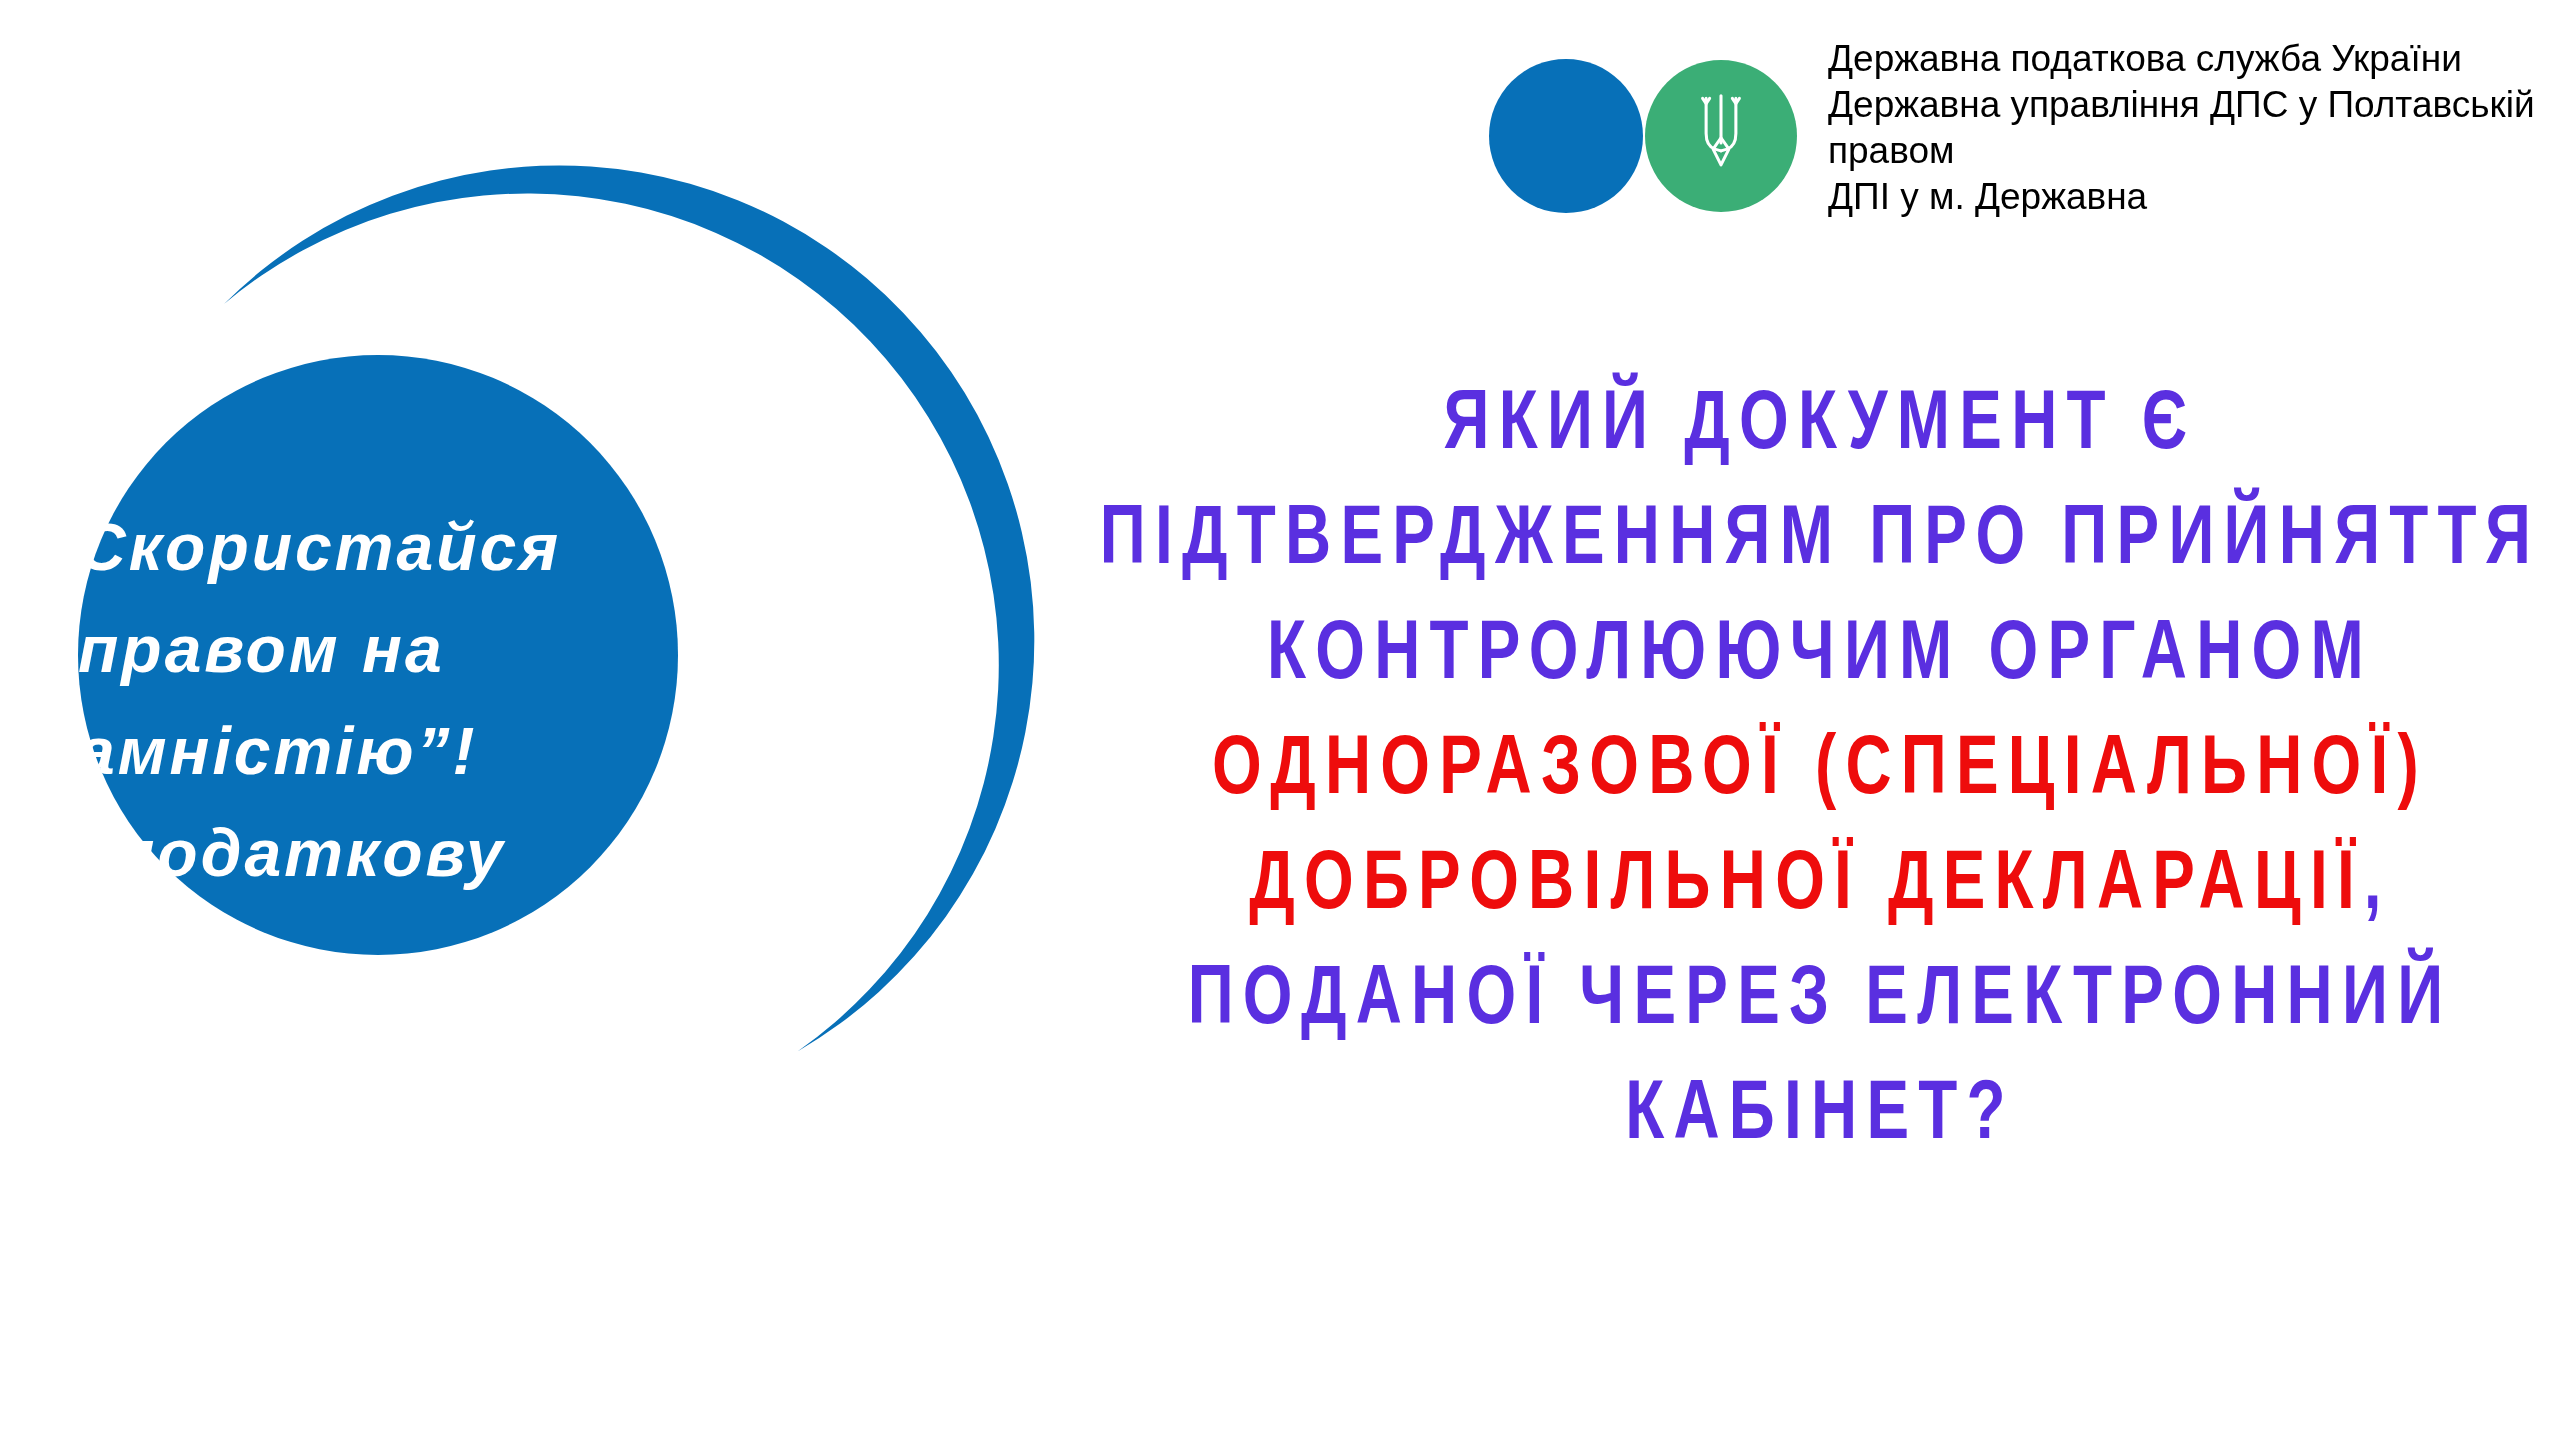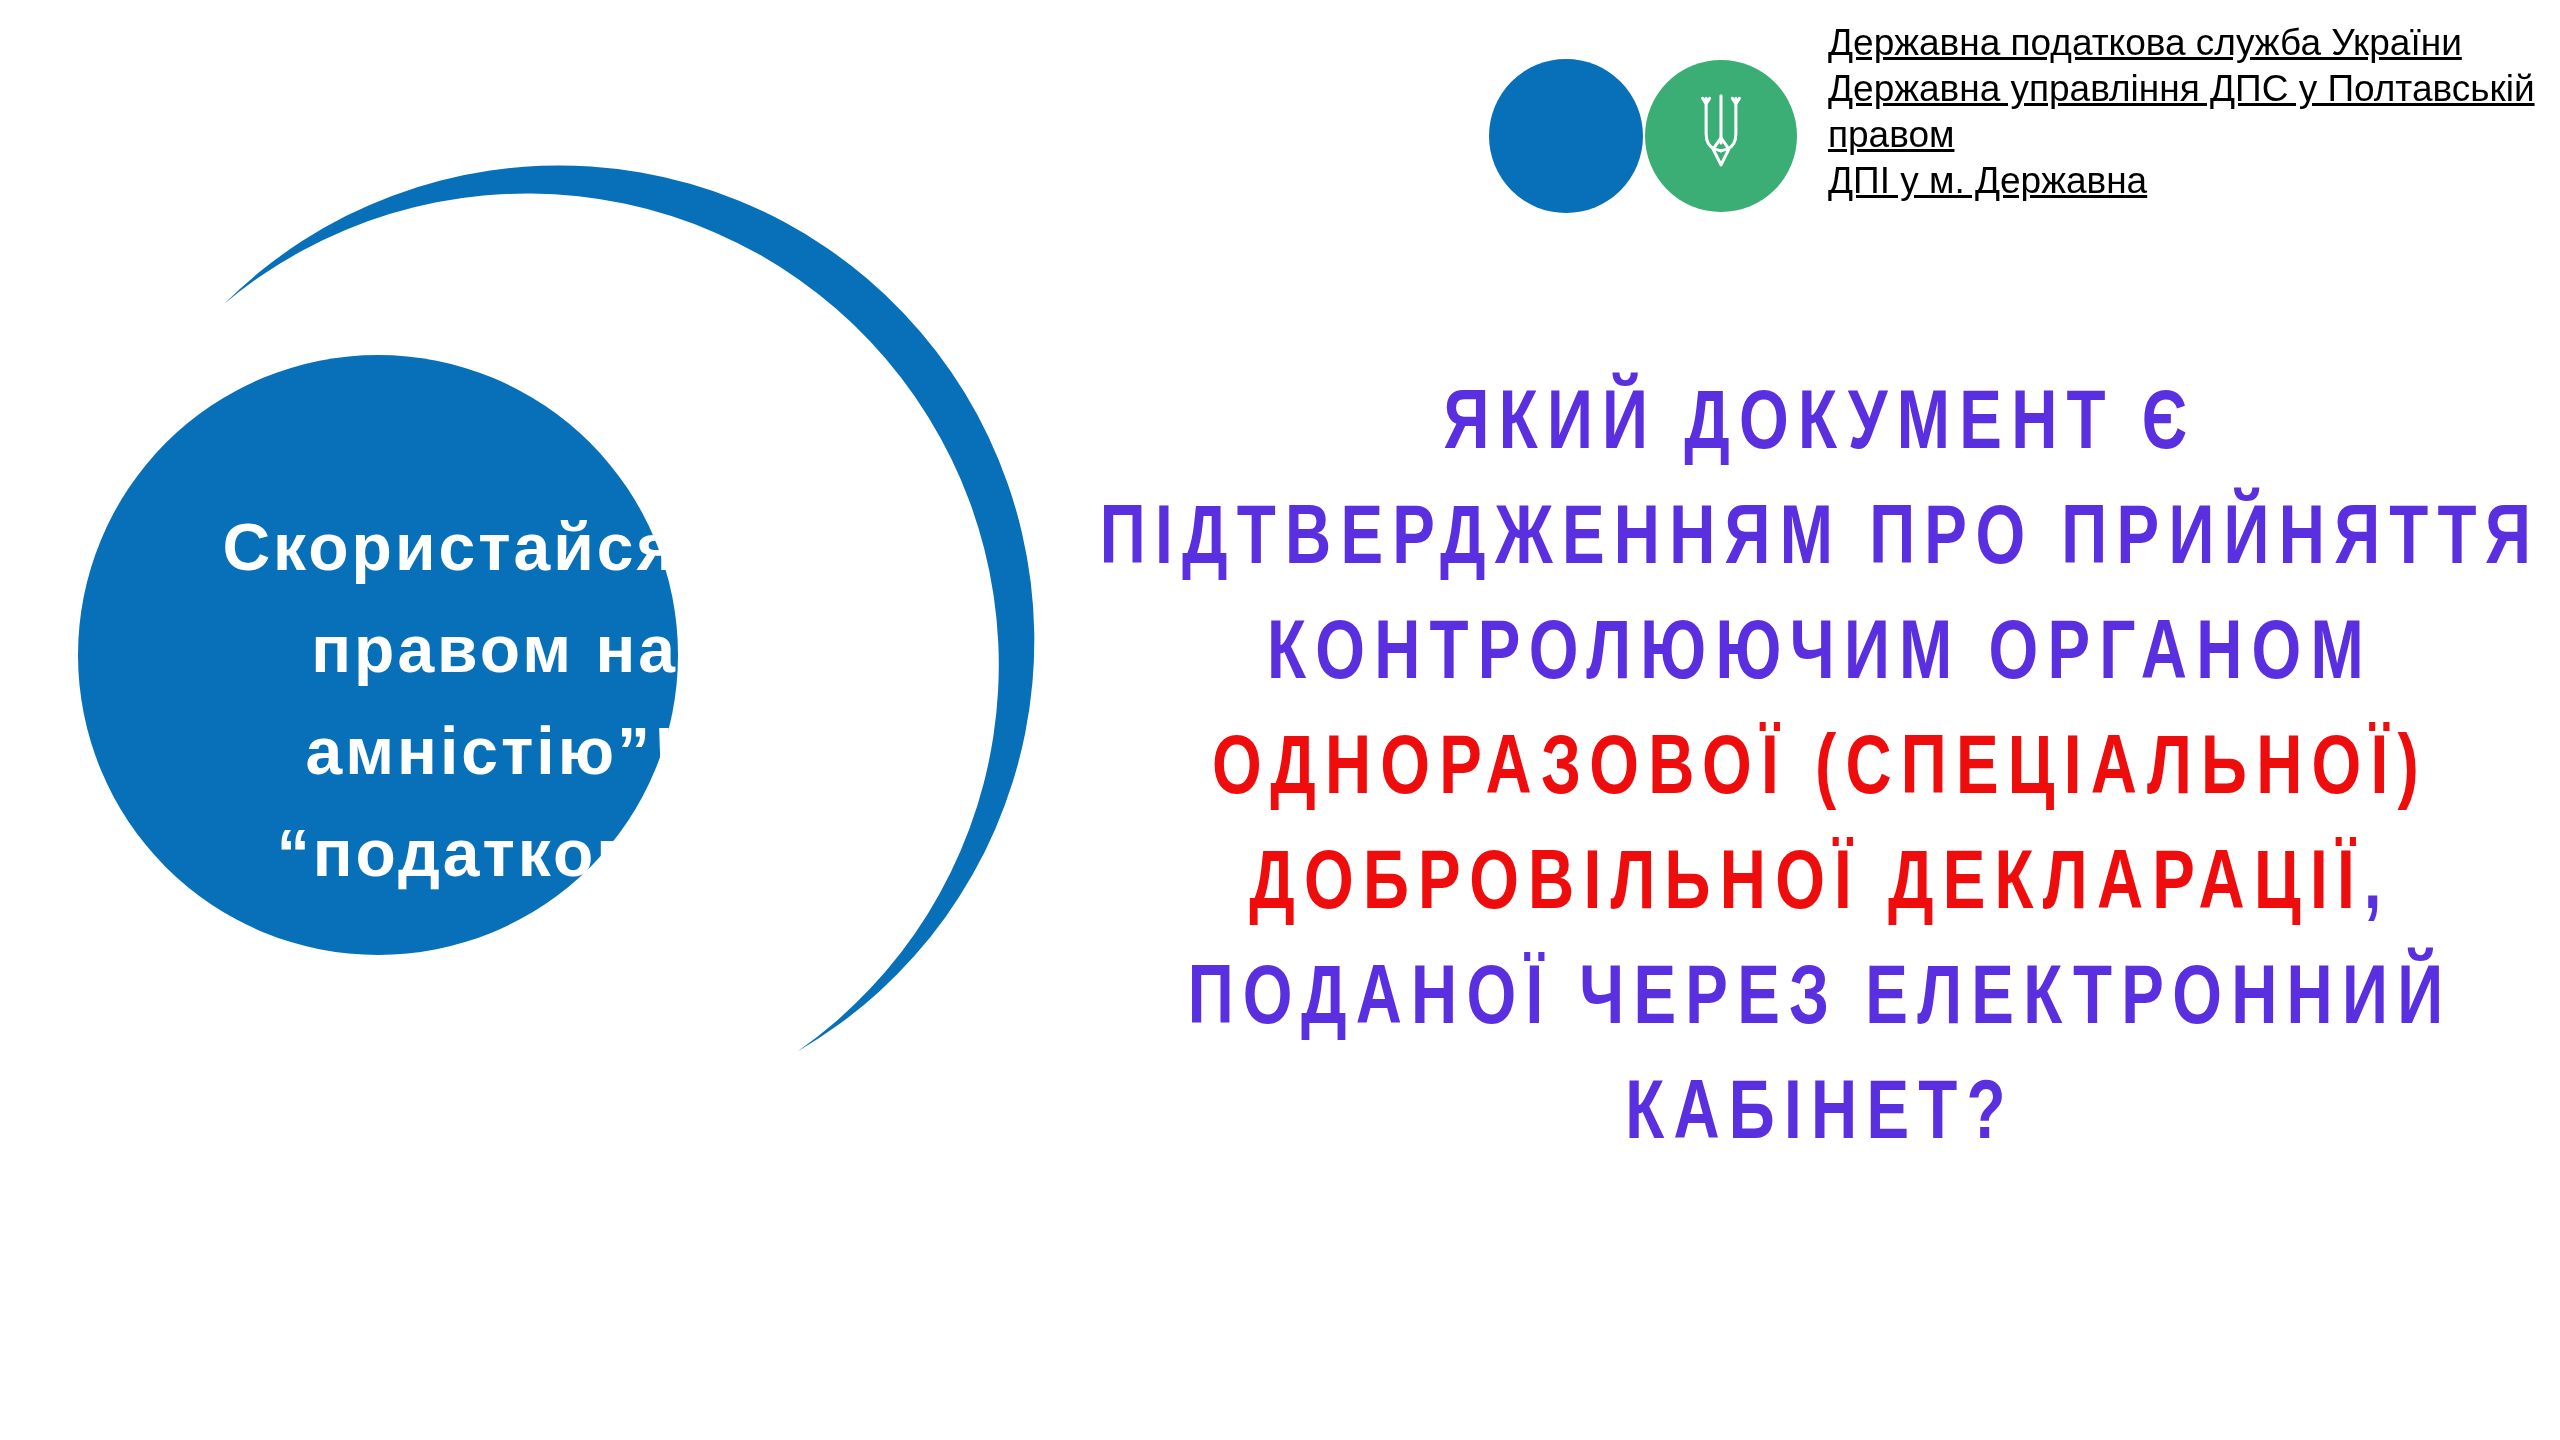--- a/index.html
+++ b/index.html
@@ -14,43 +14,42 @@
   .arc{position:absolute;left:0;top:0;}
   .arc path{fill:var(--brand-blue,#0770B8);}
 
   
   .badge{
     position:absolute;left:78px;top:355px;width:600px;height:600px;
     border-radius:50%;background:var(--brand-blue,#0770B8);
   }
   .badge-text{
     position:absolute;left:78px;top:496px;width:600px;
-    text-align:right;color:var(--badge-text-white,#fff);
-    font-weight:bold;font-size:66px;line-height:102px;letter-spacing:3px;
+    text-align:left;color:var(--badge-text-white,#fff);
+    font-weight:bold;font-size:66px;line-height:102px;letter-spacing:3px;font-style:italic;
   }
 
   
   .logo-blue{
     position:absolute;left:1489px;top:59px;width:154px;height:154px;
     border-radius:50%;background:var(--brand-blue,#0770B8);
   }
   .logo-green{
     position:absolute;left:1645px;top:60px;width:152px;height:152px;
     border-radius:50%;background:var(--brand-green,#3BAE76);
     display:flex;align-items:center;justify-content:center;
   }
   .trident{color:var(--badge-text-white,#fff);}
   .trident path{fill:none;stroke:currentColor;stroke-width:3.5;stroke-linecap:round;stroke-linejoin:round;}
 
   
   .org-header{
-    position:absolute;left:1828px;top:20px;
+    position:absolute;left:1828px;top:36px;
     font-size:37px;line-height:46px;color:var(--header-text-black,#000);
     white-space:nowrap;
-    text-decoration:underline;
   }
 
   
   .title{
     position:absolute;left:870px;top:362px;width:1900px;
     text-align:center;font-weight:bold;font-size:83px;line-height:115px;
     letter-spacing:12px;
     transform:scaleX(0.77);transform-origin:50% 0;
     white-space:nowrap;
   }

